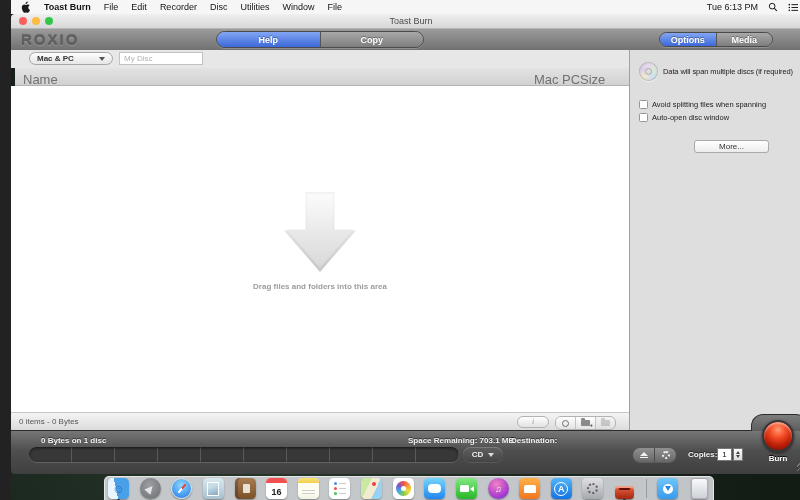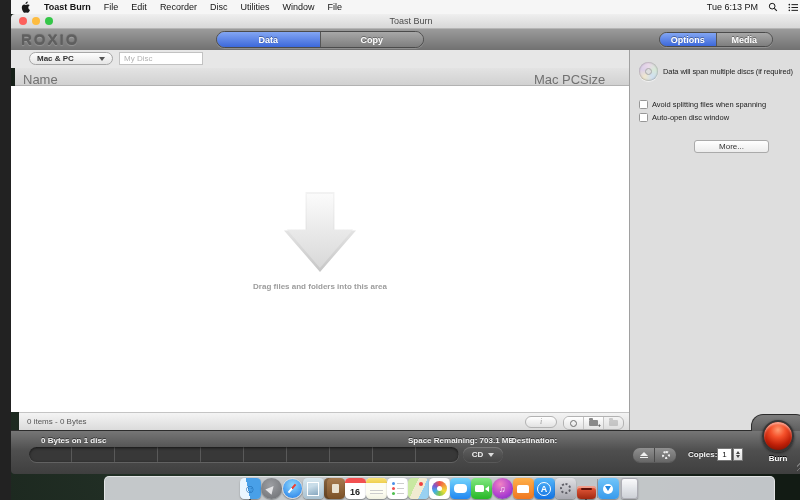--- a/index.html
+++ b/index.html
@@ -56,21 +56,21 @@
   .white-area{position:absolute;top:86px;left:0;width:618px;height:326px;background:#fff;}
   .drop-arrow{position:absolute;left:273px;top:106px;width:72px;height:80px;
     background:linear-gradient(#f2f2f2 0%,#e2e2e2 50%,#c6c6c6 100%);
     clip-path:polygon(30% 0,70% 0,70% 48%,100% 48%,50% 100%,0 48%,30% 48%);
     filter:drop-shadow(0 2px 2px rgba(0,0,0,.3));}
   .drop-arrow-inner{position:absolute;left:276px;top:108px;width:66px;height:74px;
     background:linear-gradient(#fbfbfb,#d8d8d8);
     clip-path:polygon(30% 0,70% 0,70% 48%,100% 48%,50% 100%,0 48%,30% 48%);}
   .drop-hint{position:absolute;top:196px;left:0;width:618px;text-align:center;
     font-size:8px;font-weight:bold;color:#9c9c9c;}
-  .content-footer{position:absolute;top:412px;left:8px;width:618px;height:18px;
+  .content-footer{position:absolute;top:412px;left:0;width:618px;height:18px;
     background:linear-gradient(#f4f4f4,#dadada);border-top:1px solid #c4c4c4;}
   .summary{position:absolute;left:8px;top:4px;font-size:8px;color:#555;}
   .info-btn{position:absolute;left:506px;top:3px;width:32px;height:12px;box-sizing:border-box;
     border-radius:6px;background:linear-gradient(#fff,#e2e2e2);border:1px solid #b2b2b2;
     font-size:8px;font-style:italic;color:#999;text-align:center;line-height:10px;
     font-family:"Liberation Serif",serif;}
   .tool-group{position:absolute;left:544px;top:3px;height:12px;display:flex;
     border:1px solid #b2b2b2;border-radius:6px;overflow:hidden;}
   .tg-btn{width:19px;background:linear-gradient(#fff,#e2e2e2);border-right:1px solid #c4c4c4;
     display:flex;align-items:center;justify-content:center;position:relative;}
@@ -136,23 +136,23 @@
     border:1px solid #2c2c2c;border-bottom:none;}
   .burn-circle{position:absolute;left:751px;top:-11px;width:32px;height:32px;border-radius:50%;
     background:radial-gradient(circle at 50% 28%,#ff9a70 0%,#f5502a 30%,#c02008 62%,#6e0e00 96%);
     border:2px solid #363636;box-sizing:border-box;
     box-shadow:inset 0 2px 2px rgba(255,255,255,.5),0 1px 3px rgba(0,0,0,.6);}
   .burn-label{position:absolute;left:751px;top:23px;width:32px;text-align:center;
     font-size:8px;font-weight:bold;color:#fff;text-shadow:0 -1px 0 #000;}
   .resize-handle{position:absolute;left:786px;top:32px;width:9px;height:9px;
     background:repeating-linear-gradient(135deg,transparent 0 2px,#8c8c8c 2px 3px);opacity:.7;}
   
-  .dock{position:absolute;left:93px;top:476px;width:671px;height:24px;box-sizing:border-box;
+  .dock{position:absolute;left:93px;top:476px;width:610px;height:24px;box-sizing:border-box;
     background:rgba(225,227,231,.85);border:1px solid rgba(255,255,255,.55);border-bottom:none;
-    border-radius:5px 5px 0 0;display:flex;align-items:center;justify-content:center;
+    border-radius:5px 5px 0 0;display:flex;align-items:center;justify-content:space-between;
     padding:11px 3px;}
   .dock-item{position:relative;width:21px;height:21px;}
   .dock-sep{width:1px;height:19px;background:rgba(110,110,116,.5);}
   .running-dot{position:absolute;left:9px;bottom:-2px;width:2.5px;height:2.5px;border-radius:50%;background:#2e2e2e;}
   .glyph{width:21px;height:21px;border-radius:4.5px;position:relative;display:flex;
     align-items:center;justify-content:center;box-shadow:0 1px 1.5px rgba(0,0,0,.35);
     font-size:10px;color:#fff;box-sizing:border-box;}
   .di-finder .glyph{background:linear-gradient(78deg,#eaf6ff 0 40%,#49a0e8 40%);}
   .di-finder .glyph::after{content:"☺";font-size:12px;color:#1d6cb4;}
   .di-launchpad .glyph{border-radius:50%;background:radial-gradient(circle at 45% 35%,#9c9ea2,#6b6d71);}
@@ -249,21 +249,21 @@
       <div class="light l-close"></div>
       <div class="light l-min"></div>
       <div class="light l-zoom"></div>
     </div>
     <div class="win-title">Toast Burn</div>
   </div>
 
   <div class="toolbar">
     <div class="logo">ROXIO</div>
     <div class="seg seg-main">
-      <div class="sbtn on">Data</div>
+      <div class="sbtn on">Help</div>
       <div class="sbtn off">Copy</div>
     </div>
     <div class="seg seg-panel">
       <div class="sbtn on">Options</div>
       <div class="sbtn off">Media</div>
     </div>
     <div class="panel-toggle">
       <div class="r1"></div>
         <div class="r2"></div>
     </div>

